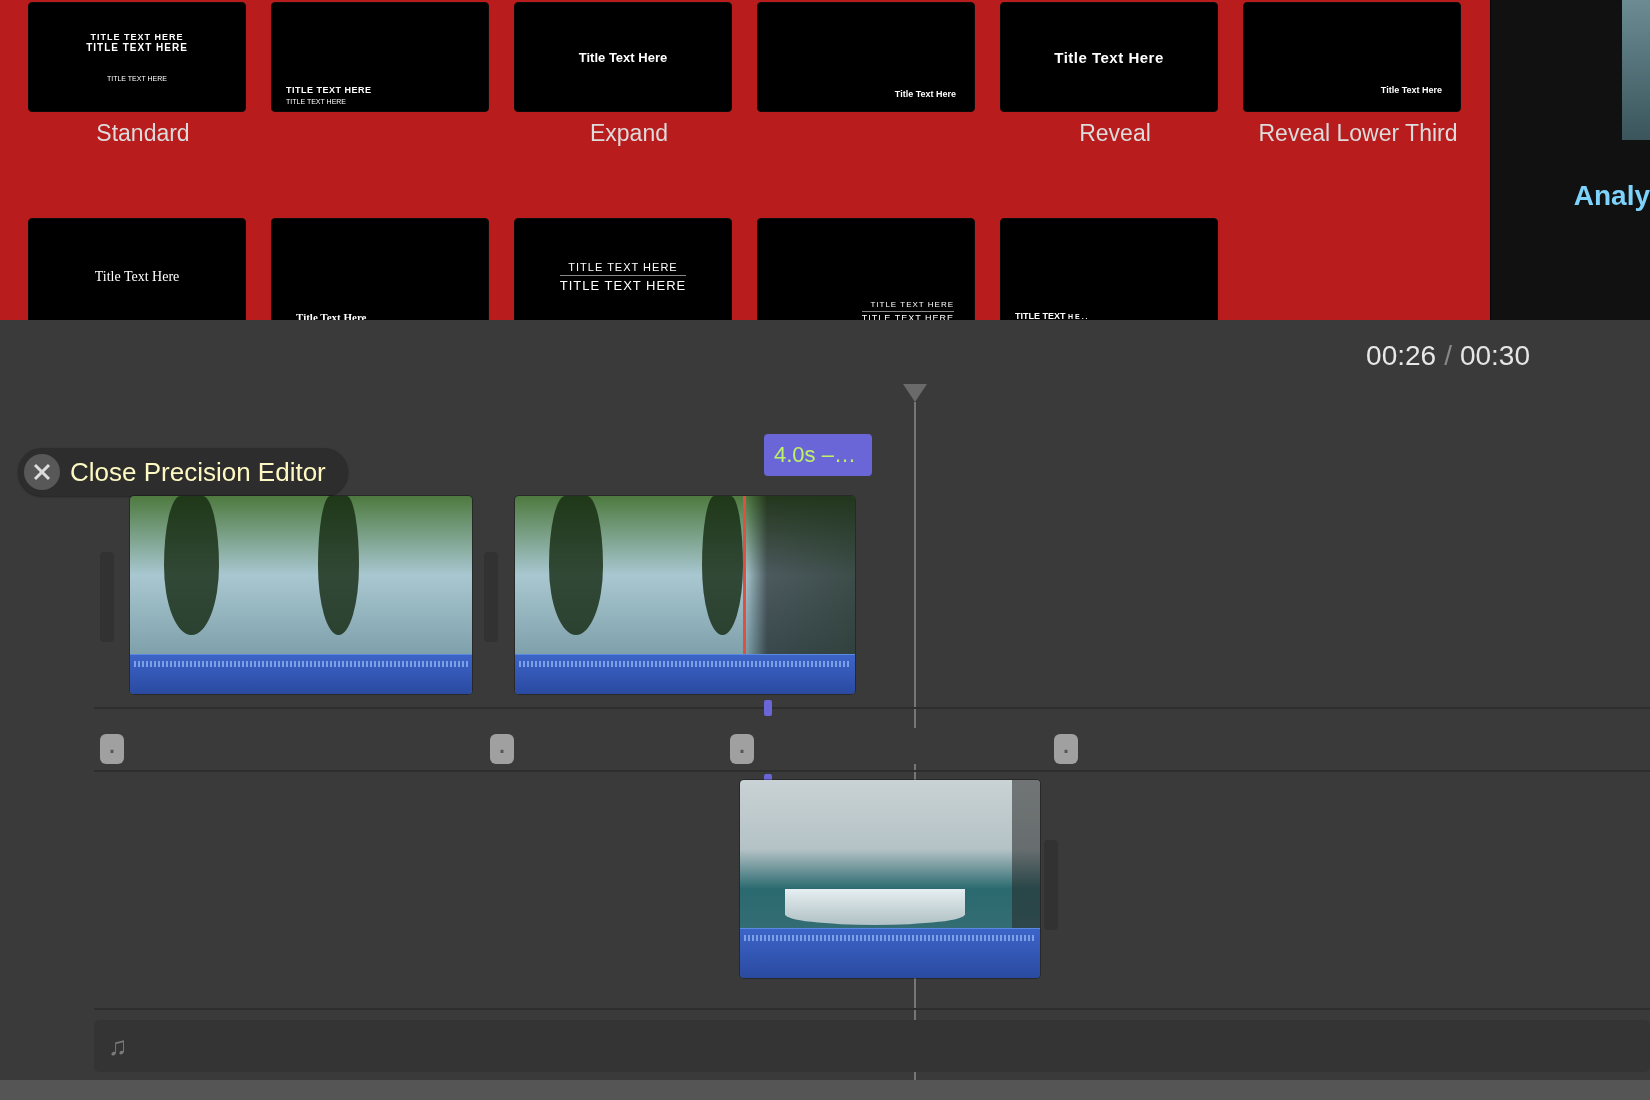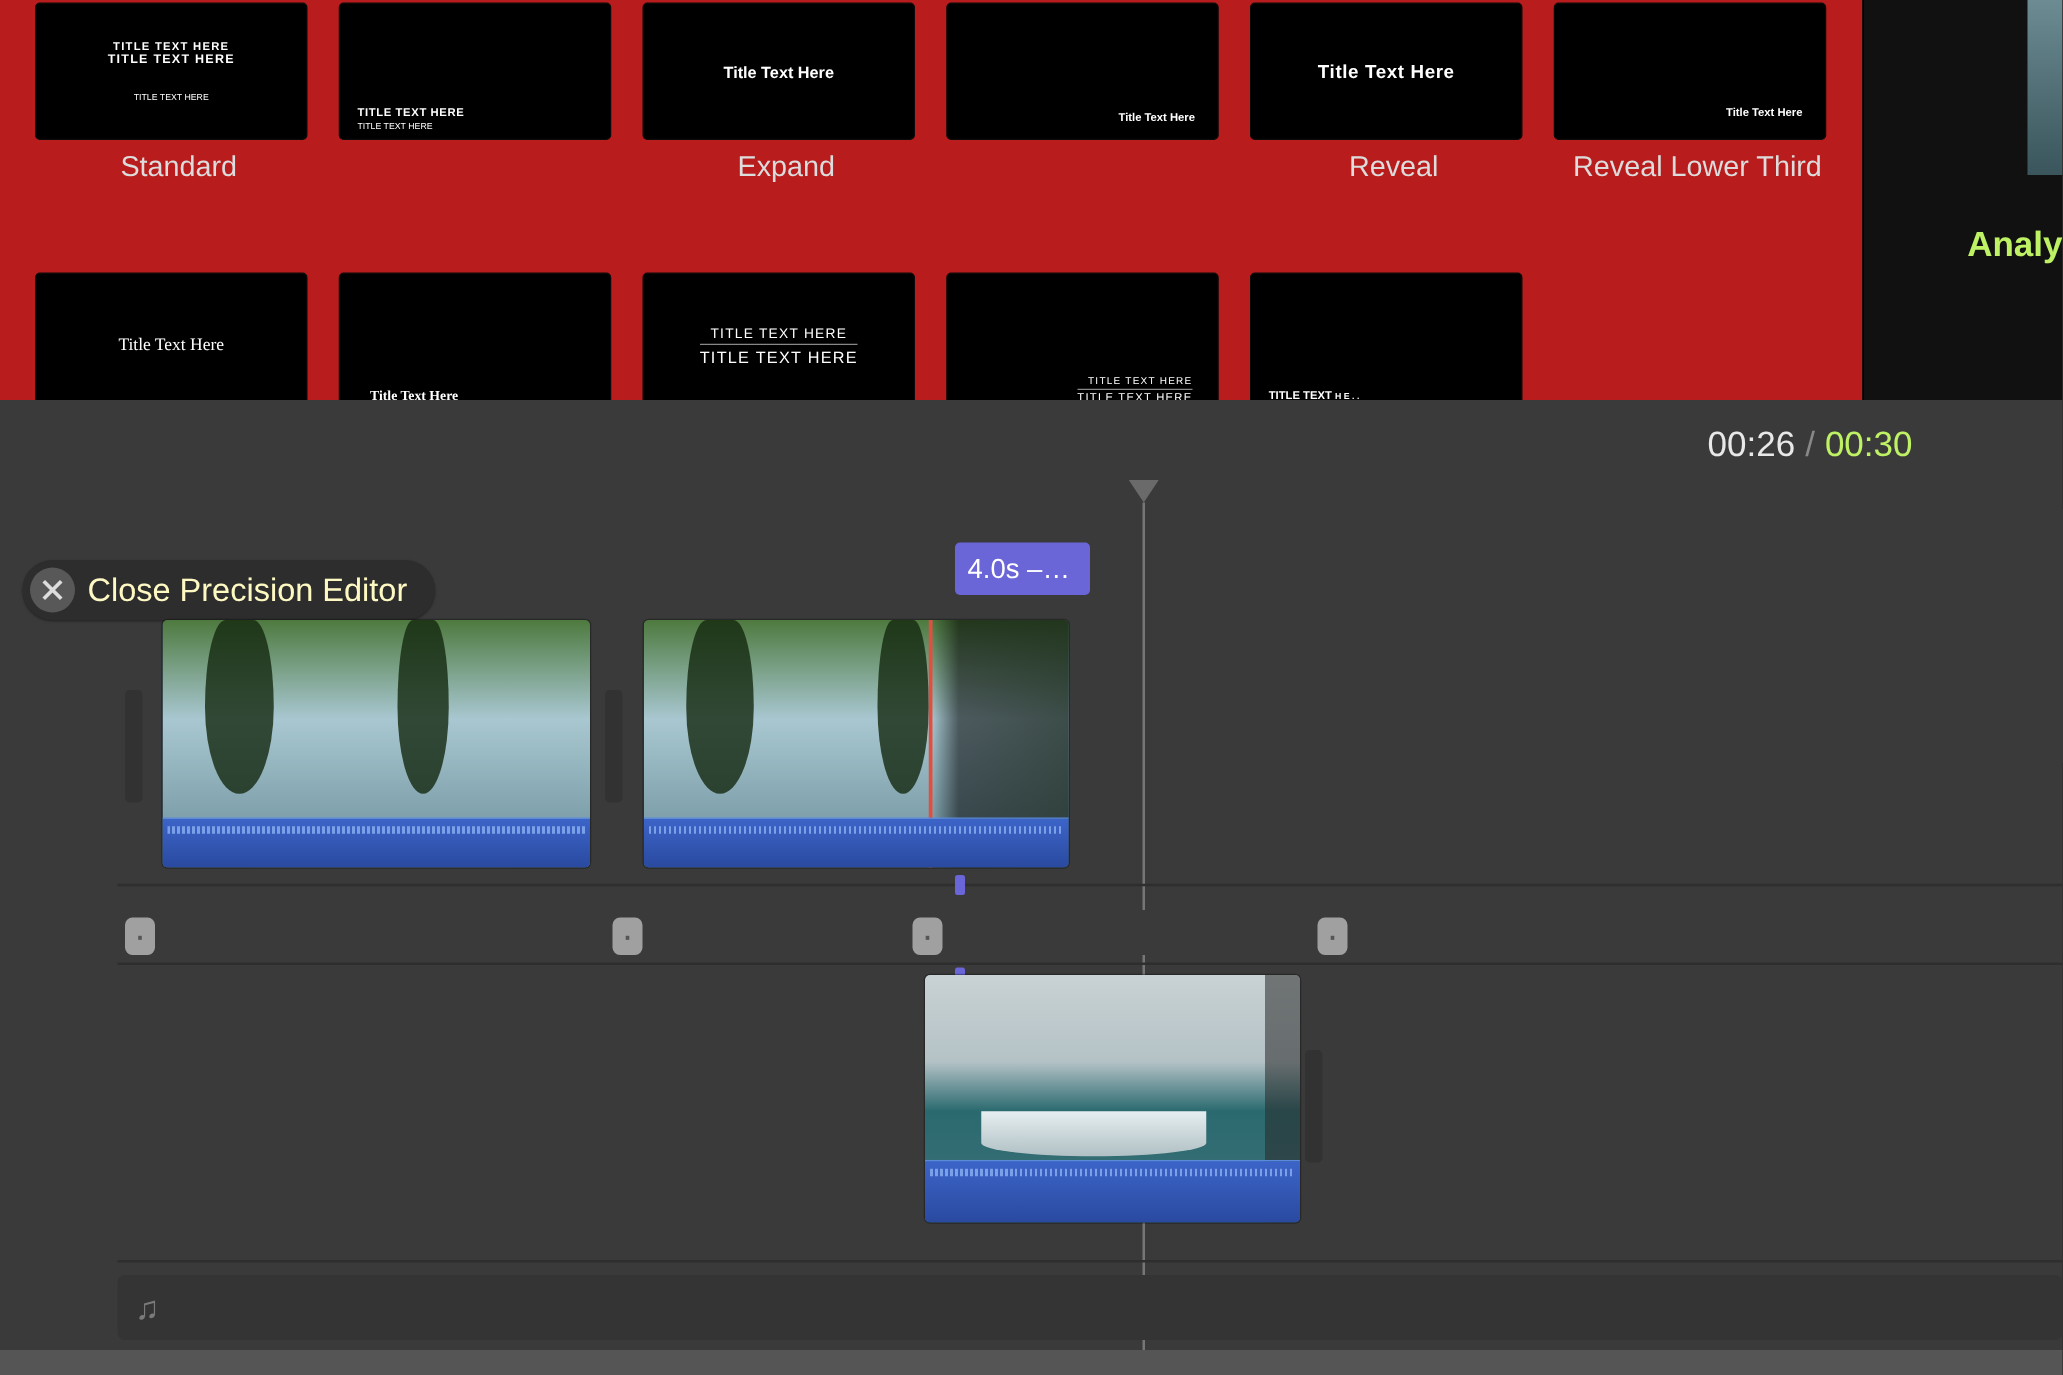--- a/index.html
+++ b/index.html
@@ -85,36 +85,36 @@
     top:0; right:0;
     width:160px; height:320px;
     background:#111; 
     border-left:1px solid #000;
   }
   .preview-strip .frame {
     position:absolute; top:0; right:0; width:28px; height:140px;
     background: linear-gradient(#6c8b93,#3a555c);
   }
   .preview-strip .analy {
-    position:absolute; top:180px; right:0; color:#bef264; font-weight:700; font-size:28px;
+    position:absolute; top:180px; right:0; color:#7dd3fc; font-weight:700; font-size:28px;
   }
 
   
   .timeline {
     position:absolute;
     top:320px; left:0; right:0; bottom:0;
     background:#3a3a3a;
   }
 
   .time-readout {
     position:absolute; top:20px; right:120px;
     font-size:28px; color:#e8e8e8;
   }
   .time-readout .sep { color:#888; margin:0 8px;}
-  .time-readout .dur { color:#bef264;}
+  .time-readout .dur { color:#e5e5e5;}
 
   .close-pill {
     position:absolute; top:128px; left:18px;
     display:flex; align-items:center; gap:10px;
     background:#2d2d2d; border-radius:28px;
     padding:6px 22px 6px 6px;
     cursor:pointer;
     box-shadow: 0 1px 2px rgba(0,0,0,0.4);
   }
   .close-pill .x {
@@ -127,21 +127,21 @@
   
   .playhead-tri {
     position:absolute; top:64px; left:903px;
     width:0;height:0;border-left:12px solid transparent;border-right:12px solid transparent;border-top:18px solid #6a6a6a;
   }
   .playhead-line { position:absolute; top:82px; left:914px; width:2px; bottom:0; background:#767676; }
 
   
   .title-chip {
     position:absolute; top:114px; left:764px; width:108px; height:42px;
-    background:#6a66d7; border-radius:4px; color:#ffffff; font-size:22px;
+    background:#6a66d7; border-radius:4px; color:#bef264; font-size:22px;
     display:flex; align-items:center; padding-left:10px; cursor:pointer;
   }
 
   
   .clip {
     position:absolute; background:#1a2a40; border-radius:4px; overflow:hidden;
     cursor:pointer; box-shadow: 0 0 0 1px rgba(0,0,0,0.3);
   }
   .clip .vid { background: linear-gradient(#4e7a3f,#a8c7d1 40%,#6a8d97); width:100%; height:100%; position:relative;}
   .clip .trees {position:absolute;top:0;left:10%;width:16%;height:70%;background:rgba(20,40,15,0.8);border-radius:30% 30% 50% 50%/50%;}

